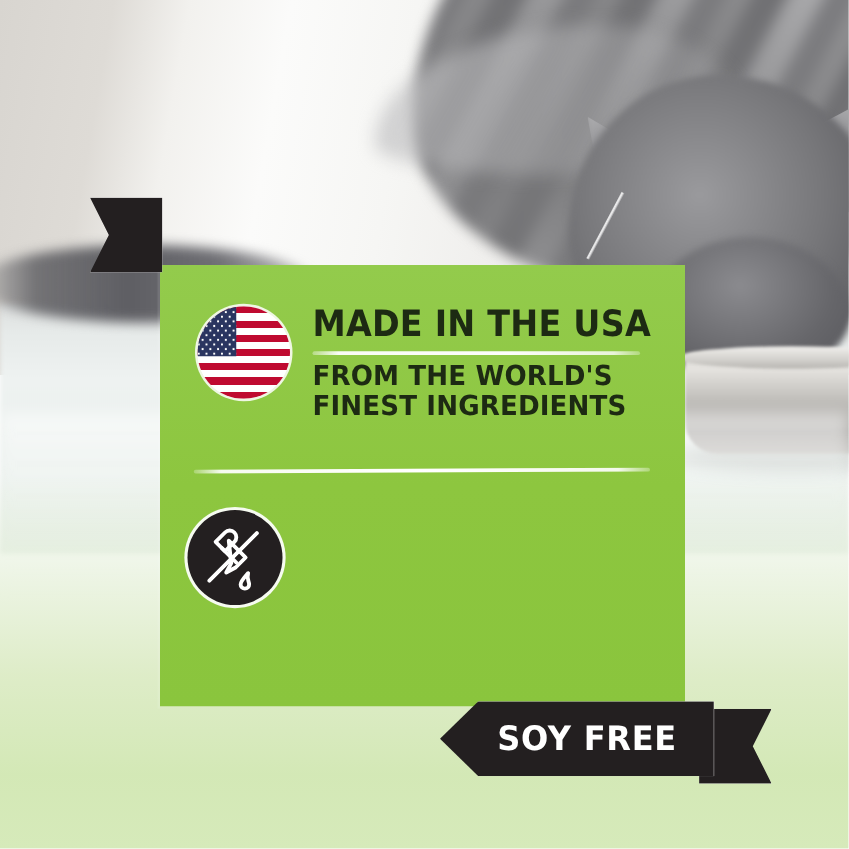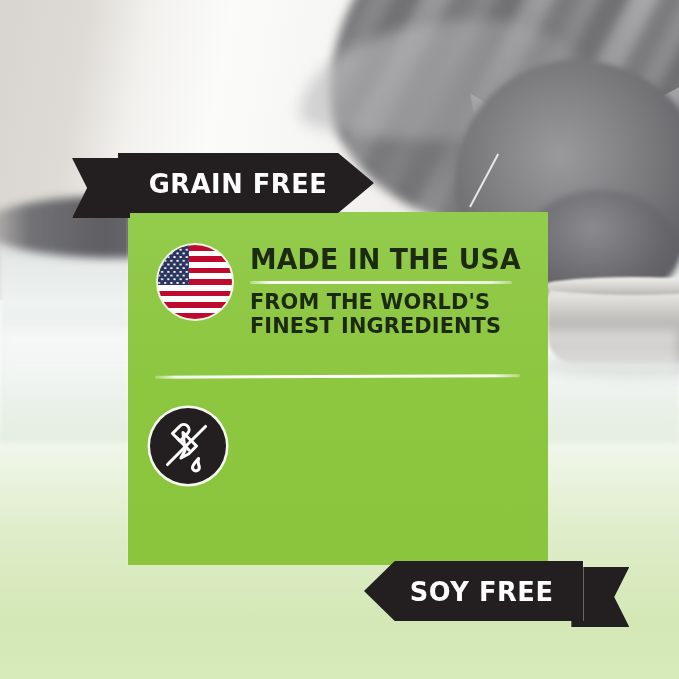--- a/index.html
+++ b/index.html
@@ -317,21 +317,21 @@
     transform: rotate(-0.25deg);
   }
 
   
   .ribbon {
     position: absolute;
     display: flex;
     align-items: center;
   }
   .ribbon-grain { left: 72px; top: 148px; }
-  .ribbon-soy   { left: 364px; top: 555px; }
+  .ribbon-soy   { left: 352px; top: 555px; }
 
   .ribbon-tail {
     width: 58px; height: 60px;
     background: #231f20;
     box-shadow: 0 0 0 5px #ffffff;
   }
   .tail-left {
     clip-path: polygon(0% 0%, 100% 0%, 100% 100%, 0% 100%, 26% 50%);
   }
   .tail-right {
@@ -430,23 +430,20 @@
             <path d="M55.5 18.5 L17.5 56.5"></path>
           </g>
         </svg>
       </div>
     </div>
 
   </div>
 
   <div class="ribbon ribbon-grain">
     <div class="ribbon-tail tail-left"></div>
-    <div class="ribbon-body body-arrow-right">
-      <span class="ribbon-label">GRAIN FREE</span>
-    </div>
   </div>
 
   <div class="ribbon ribbon-soy">
     <div class="ribbon-body body-arrow-left">
       <span class="ribbon-label">SOY FREE</span>
     </div>
     <div class="ribbon-tail tail-right"></div>
   </div>
 
 </div>

